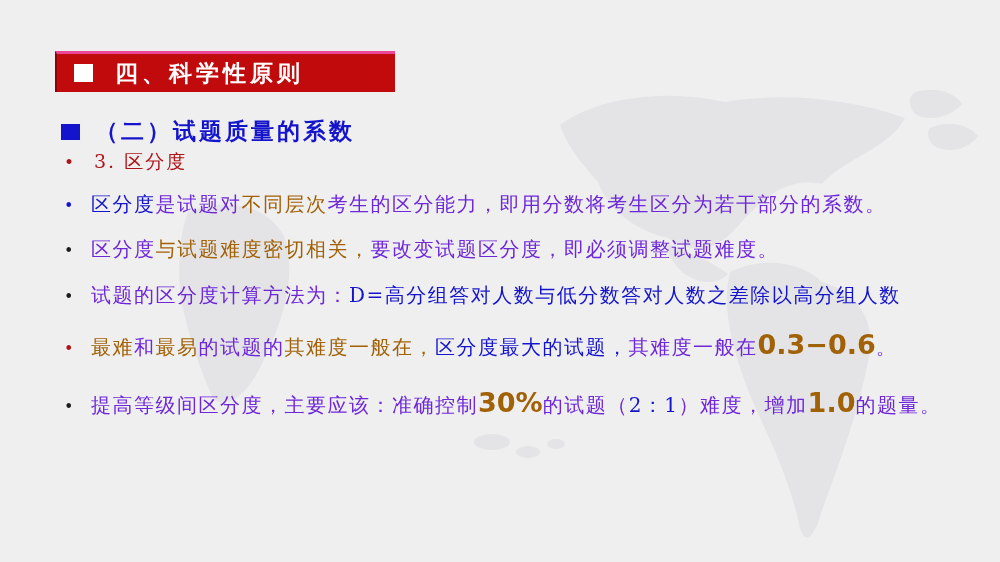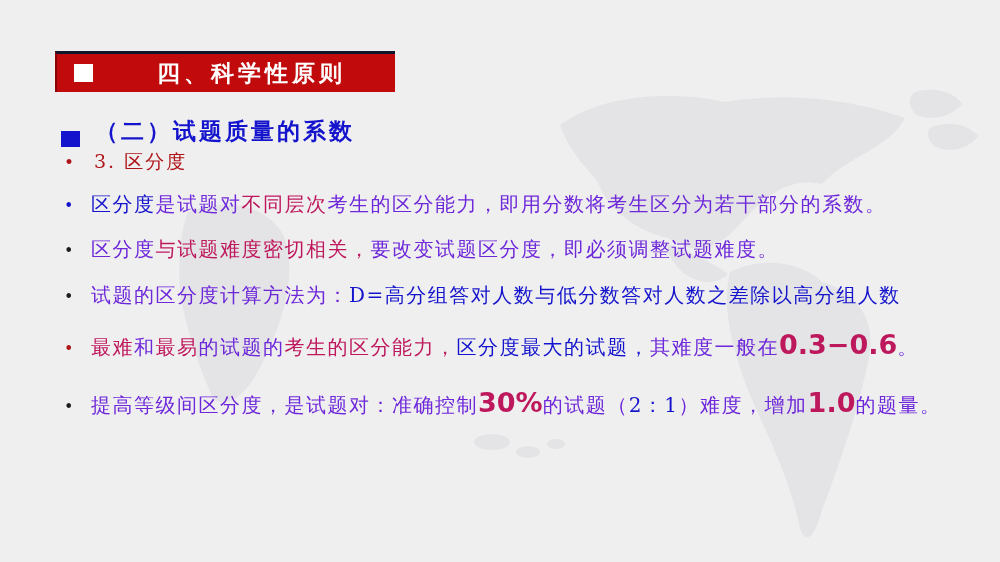--- a/index.html
+++ b/index.html
@@ -10,49 +10,49 @@
     overflow:hidden;
     font-family:"DejaVu Serif","Liberation Serif",serif;
     color:#1c1c1c;
   }
   .watermark{position:absolute;left:0;top:0;width:1000px;height:562px;}
 
   
   .banner{
     position:absolute;left:55px;top:51px;width:340px;height:41px;
     background:#c00a0c;
-    border-top:3px solid #0f172a;
+    border-top:3px solid #ec4899;
     border-left:2px solid #8a0407;
     box-sizing:border-box;
-    display:flex;align-items:center;gap:42px;
+    display:flex;align-items:center;
   }
   .banner-square{width:19px;height:18px;background:#ffffff;margin-left:17px;flex:0 0 auto;}
   .banner-title{
     color:#ffffff;font-size:23px;font-weight:bold;
     margin-left:22px;letter-spacing:4px;white-space:nowrap;
   }
 
   
-  .heading{position:absolute;left:61px;top:116px;display:flex;align-items:flex-end;font-family:Liberation Mono, monospace;}
+  .heading{position:absolute;left:61px;top:116px;display:flex;align-items:center;font-family:Liberation Mono, monospace;}
   .heading-square{width:19px;height:16px;background:#1414cc;flex:0 0 auto;}
   .heading-title{color:#1414cc;font-size:23px;font-weight:bold;margin-left:15px;letter-spacing:3px;white-space:nowrap;}
 
   
   .topic{position:absolute;left:64px;top:149px;font-size:19px;color:#ae1317;display:flex;align-items:center;}
   .topic-marker{font-size:17px;margin-right:20px;color:#ae1317;}
   .topic-label{letter-spacing:2px;font-weight:normal;}
 
   
   .row{position:absolute;left:64px;right:15px;font-size:20px;line-height:27px;letter-spacing:1.5px;}
   .row .marker{display:inline-block;width:27px;font-size:16px;letter-spacing:0;}
   .m-blue{color:#1414cc}
   .m-red{color:#ae1317}
   .m-black{color:#1c1c1c}
   .seg-blue{color:#1414cc}
-  .seg-red{color:#be185d}
+  .seg-red{color:#a16207}
   .seg-black{color:#6d28d9}
   .seg-large{
     font-family:"DejaVu Sans","Liberation Sans",sans-serif;
     font-size:27px;letter-spacing:0;font-weight:bold;
   }
   .row1{top:191px}
   .row2{top:236px}
   .row3{top:282px}
   .row4{top:331px}
   .row5{top:389px}
@@ -107,20 +107,20 @@
 
   <div class="row row3">
     <span class="marker m-black">•</span><span class="seg-black">试题的区分度计算方法为：</span><span class="seg-blue">D=高分组答对人数与低分数答对人数之差除以高分组人数</span>
   </div>
 
   <div class="row row2">
     <span class="marker m-black">•</span><span class="seg-black">区分度</span><span class="seg-red">与试题难度密切相关，</span><span class="seg-black">要改变试题区分度，即必须调整试题难度。</span>
   </div>
 
   <div class="row row4">
-    <span class="marker m-red">•</span><span class="seg-red">最难</span><span class="seg-black">和</span><span class="seg-red">最易</span><span class="seg-black">的试题的</span><span class="seg-red">考生的区分能力，</span><span class="seg-blue">区分度最大的试题，</span><span class="seg-black">其难度一般在</span><span class="seg-red seg-large">0.3−0.6</span><span class="seg-black">。</span>
+    <span class="marker m-red">•</span><span class="seg-red">最难</span><span class="seg-black">和</span><span class="seg-red">最易</span><span class="seg-black">的试题的</span><span class="seg-red">其难度一般在，</span><span class="seg-blue">区分度最大的试题，</span><span class="seg-black">其难度一般在</span><span class="seg-red seg-large">0.3−0.6</span><span class="seg-black">。</span>
   </div>
 
   <div class="row row5">
-    <span class="marker m-black">•</span><span class="seg-black">提高等级间区分度，是试题对：准确控制</span><span class="seg-red seg-large">30%</span><span class="seg-black">的试题（</span><span class="seg-blue">2：1</span><span class="seg-black">）难度，增加</span><span class="seg-red seg-large">1.0</span><span class="seg-black">的题量。</span>
+    <span class="marker m-black">•</span><span class="seg-black">提高等级间区分度，主要应该：准确控制</span><span class="seg-red seg-large">30%</span><span class="seg-black">的试题（</span><span class="seg-blue">2：1</span><span class="seg-black">）难度，增加</span><span class="seg-red seg-large">1.0</span><span class="seg-black">的题量。</span>
   </div>
 
 </div>
 
 </body></html>

